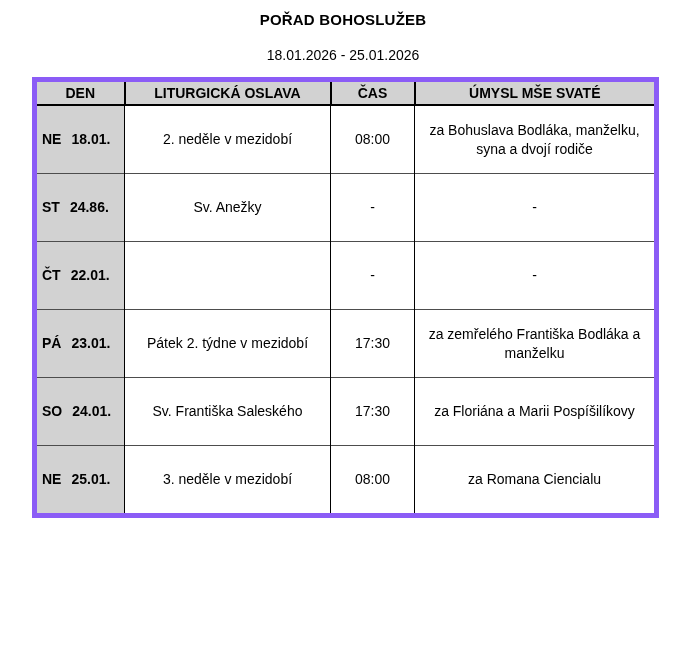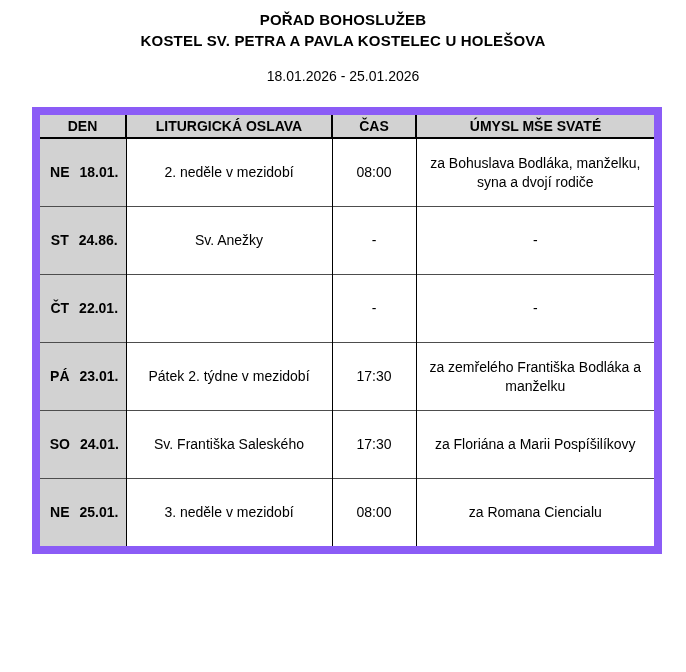--- a/index.html
+++ b/index.html
@@ -28,22 +28,22 @@
   }
   .date-line {
     font-size: 14px;
     line-height: 20px;
     margin-top: 15px;
   }
   table.schedule {
     border-collapse: collapse;
     table-layout: fixed;
     width: 622px;
-    margin: 21px 0 0 32px;
-    border: 8px solid #8b5cf6;
+    margin: 12px 0 0 32px;
+    border: 5px solid #8b5cf6;
   }
   col.c-day   { width: 90px; }
   col.c-cel   { width: 206px; }
   col.c-time  { width: 84px; }
   col.c-int   { width: 242px; }
 
   th {
     background: #d2d2d2;
     font-size: 14px;
     font-weight: bold;
@@ -61,36 +61,35 @@
     text-align: center;
     vertical-align: middle;
     border-top: 1px solid #4d4d4d;
     border-left: 1px solid #000000;
     padding: 0 6px;
     line-height: 19px;
   }
   td.day-cell {
     background: #d2d2d2;
     font-weight: bold;
-    text-align: center;
+    text-align: left;
     padding: 0 2px 0 5px;
     border-left: none;
     white-space: nowrap;
   }
   td.day-cell .day-abbrev { margin-right: 10px; }
   td.cel-cell { padding: 0 20px; text-align: center; }
   td.int-cell { padding: 0 6px; }
 </style>
 </head>
 <body>
 
 <div class="page">
   <div class="titles">
     <div class="title-line">POŘAD BOHOSLUŽEB</div>
-    <div class="title-line">KOSTEL SV. PETRA A PAVLA KOSTELEC U HOLEŠOVA</div>
     <div class="date-line">18.01.2026 - 25.01.2026</div>
   </div>
 
   <table class="schedule">
     <colgroup>
       <col class="c-day">
         <col class="c-cel">
         <col class="c-time">
         <col class="c-int">
     </colgroup>

